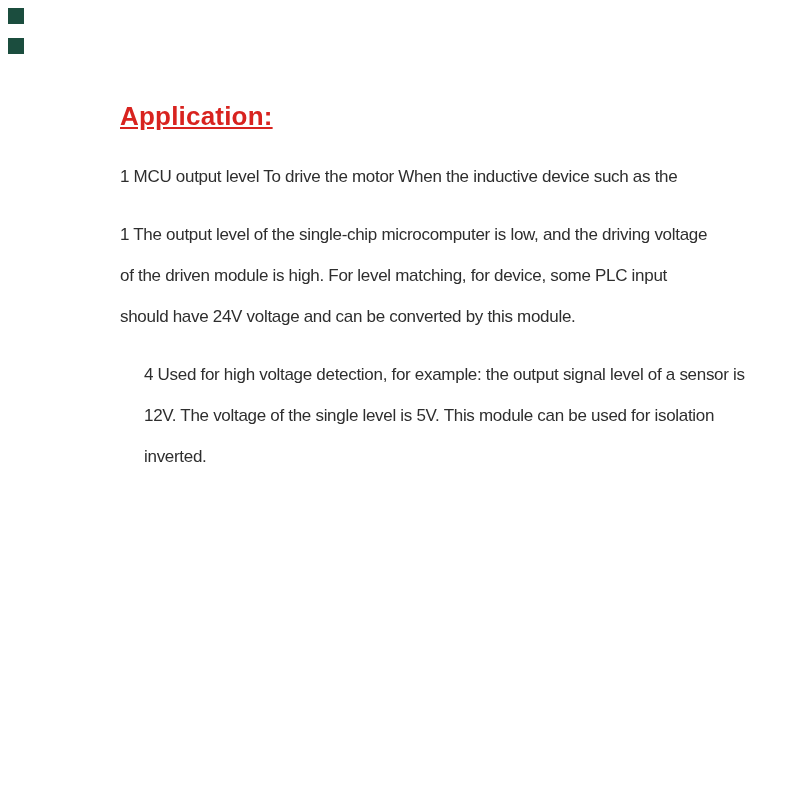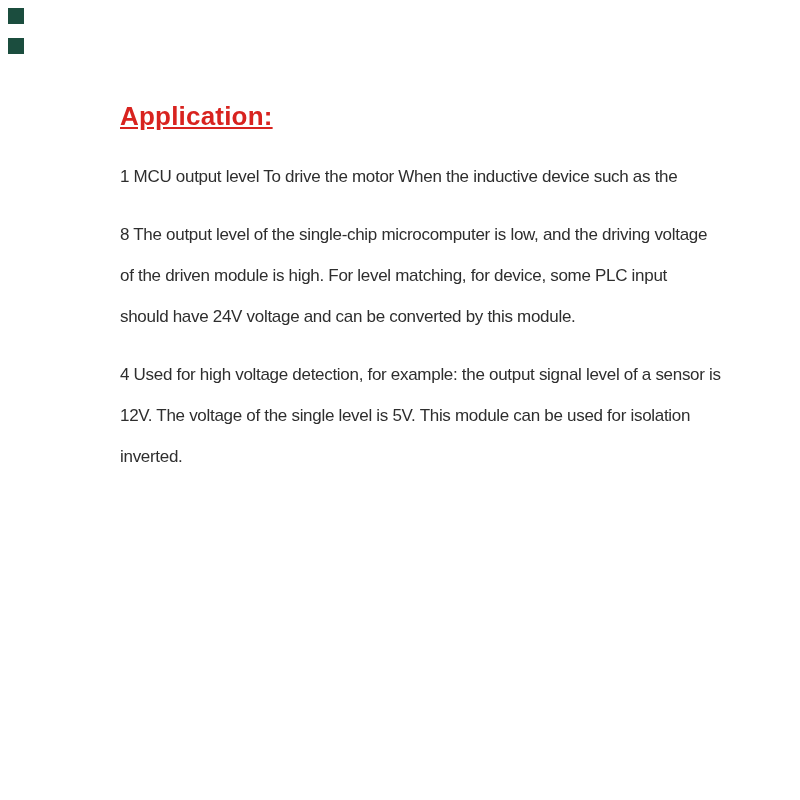--- a/index.html
+++ b/index.html
@@ -29,21 +29,21 @@
   .heading {
     margin: 0 0 24px 0;
     font-size: 26px;
     line-height: 32px;
     font-weight: bold;
     color: var(--heading-color, #d8231f);
     letter-spacing: 0.2px;
     text-decoration: underline;
   }
   .paragraph { margin: 0 0 17px 0; }
-  .paragraph:last-child { margin-bottom: 0; }
+  .paragraph:last-child { margin-bottom: 0; margin-left: 24px; }
   .line {
     font-size: 17px;
     line-height: 41px;
     letter-spacing: -0.3px;
     color: var(--body-color, #2e2e2e);
     white-space: nowrap;
   }
 </style>
 </head>
 <body style="--bg-color: #ffffff; --heading-color: #d8231f; --body-color: #2e2e2e; --square-color: #1b4d3e;">
@@ -51,21 +51,21 @@
 <div class="corner-square sq1"></div>
 <div class="corner-square sq2"></div>
 
 <div class="content">
   <h1 class="heading">Application:</h1>
   <div id="paragraphs">
       <div class="paragraph">
         <div class="line">1 MCU output level To drive the motor When the inductive device such as the</div>
       </div>
       <div class="paragraph">
-        <div class="line">8 The output level of the single-chip microcomputer is low, and the driving voltage</div>
+        <div class="line">1 The output level of the single-chip microcomputer is low, and the driving voltage</div>
         <div class="line">of the driven module is high. For level matching, for device, some PLC input</div>
         <div class="line">should have 24V voltage and can be converted by this module.</div>
       </div>
       <div class="paragraph">
         <div class="line">4 Used for high voltage detection, for example: the output signal level of a sensor is</div>
         <div class="line">12V. The voltage of the single level is 5V. This module can be used for isolation</div>
         <div class="line">inverted.</div>
       </div>
     </div>
 </div>

